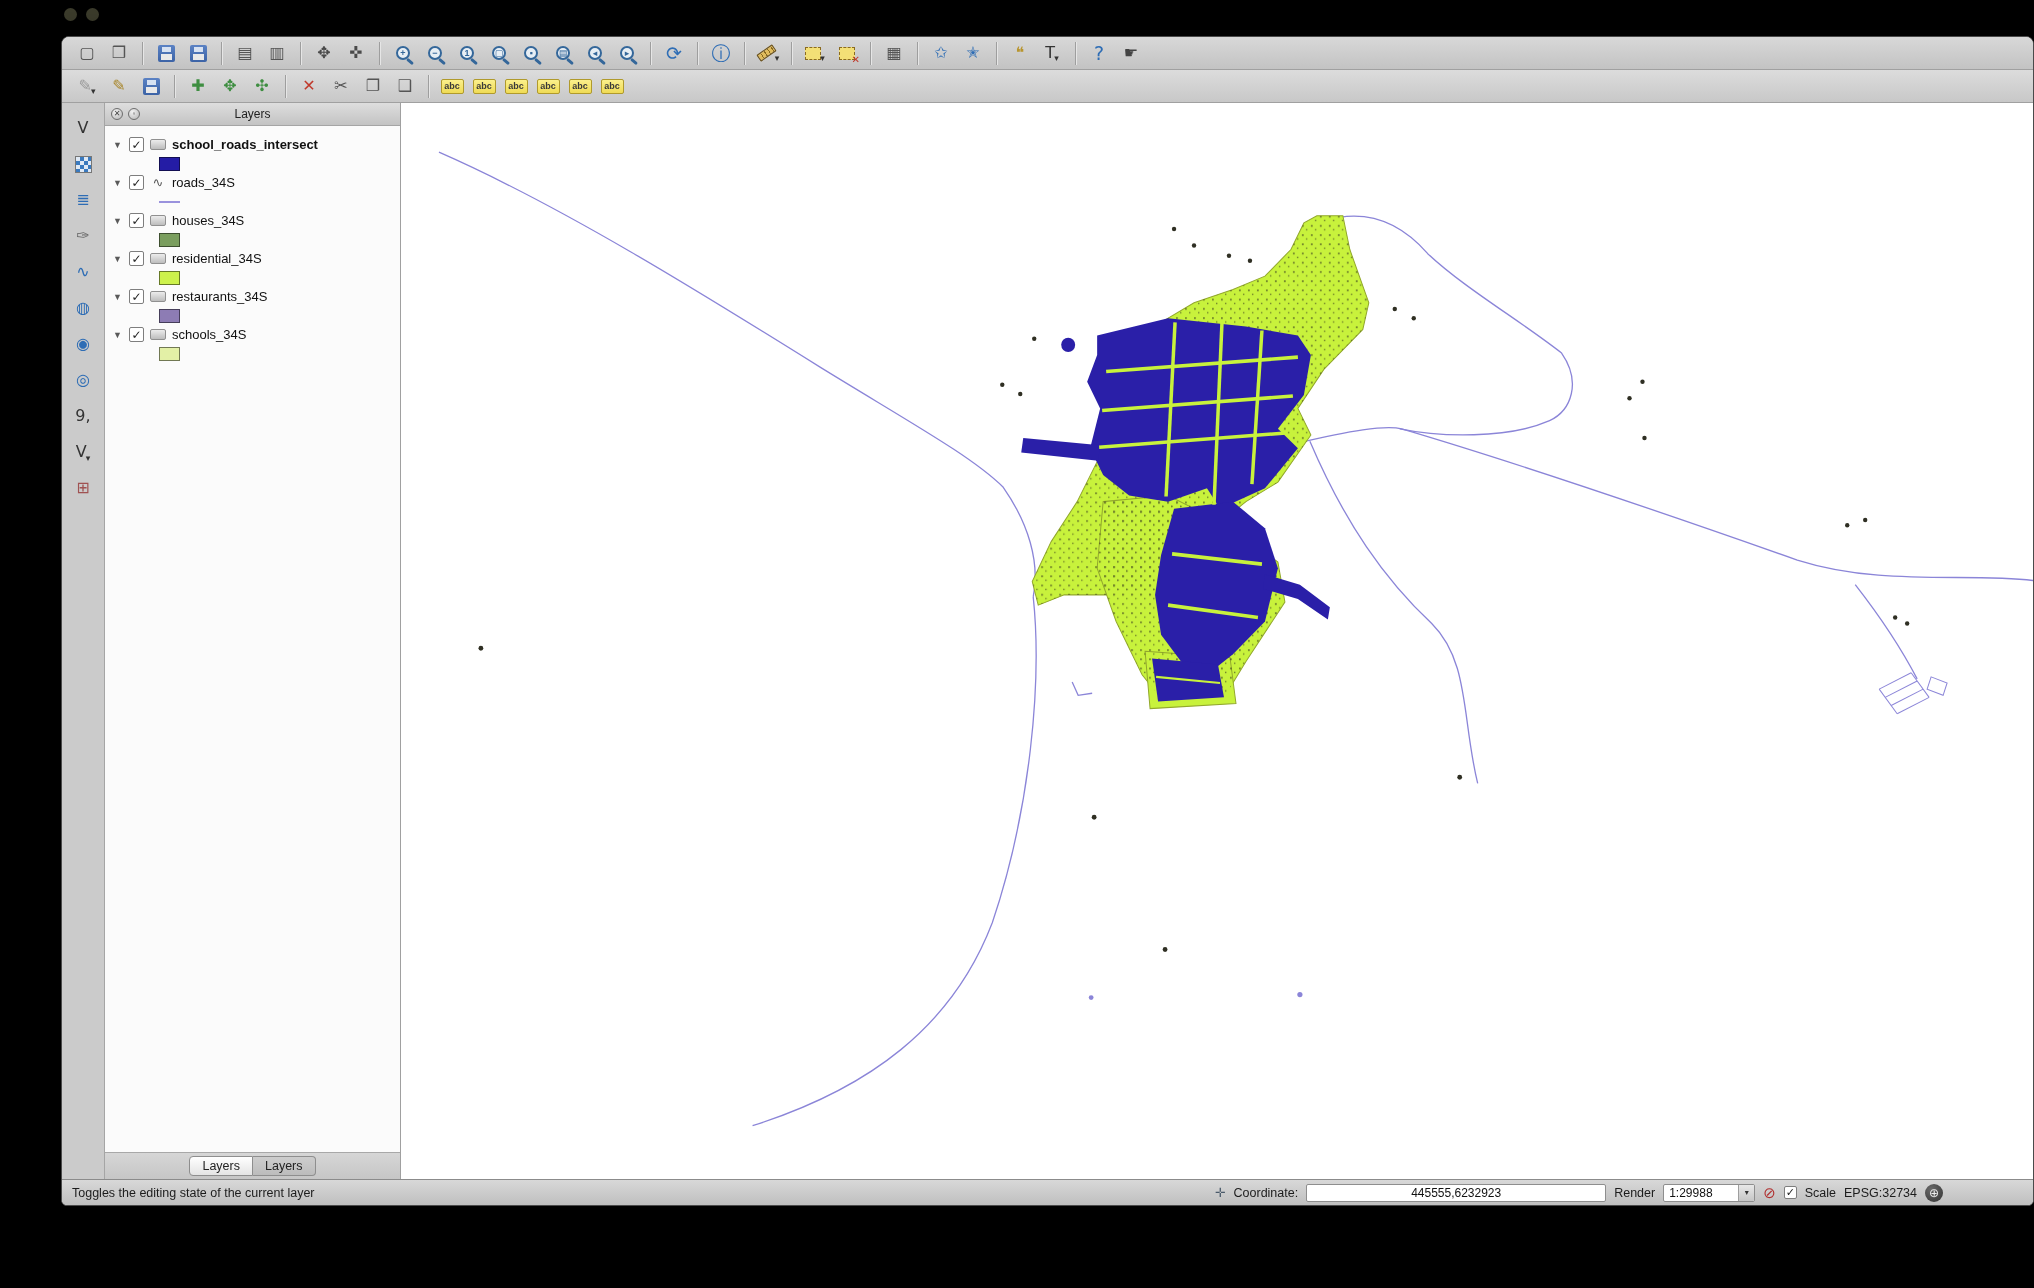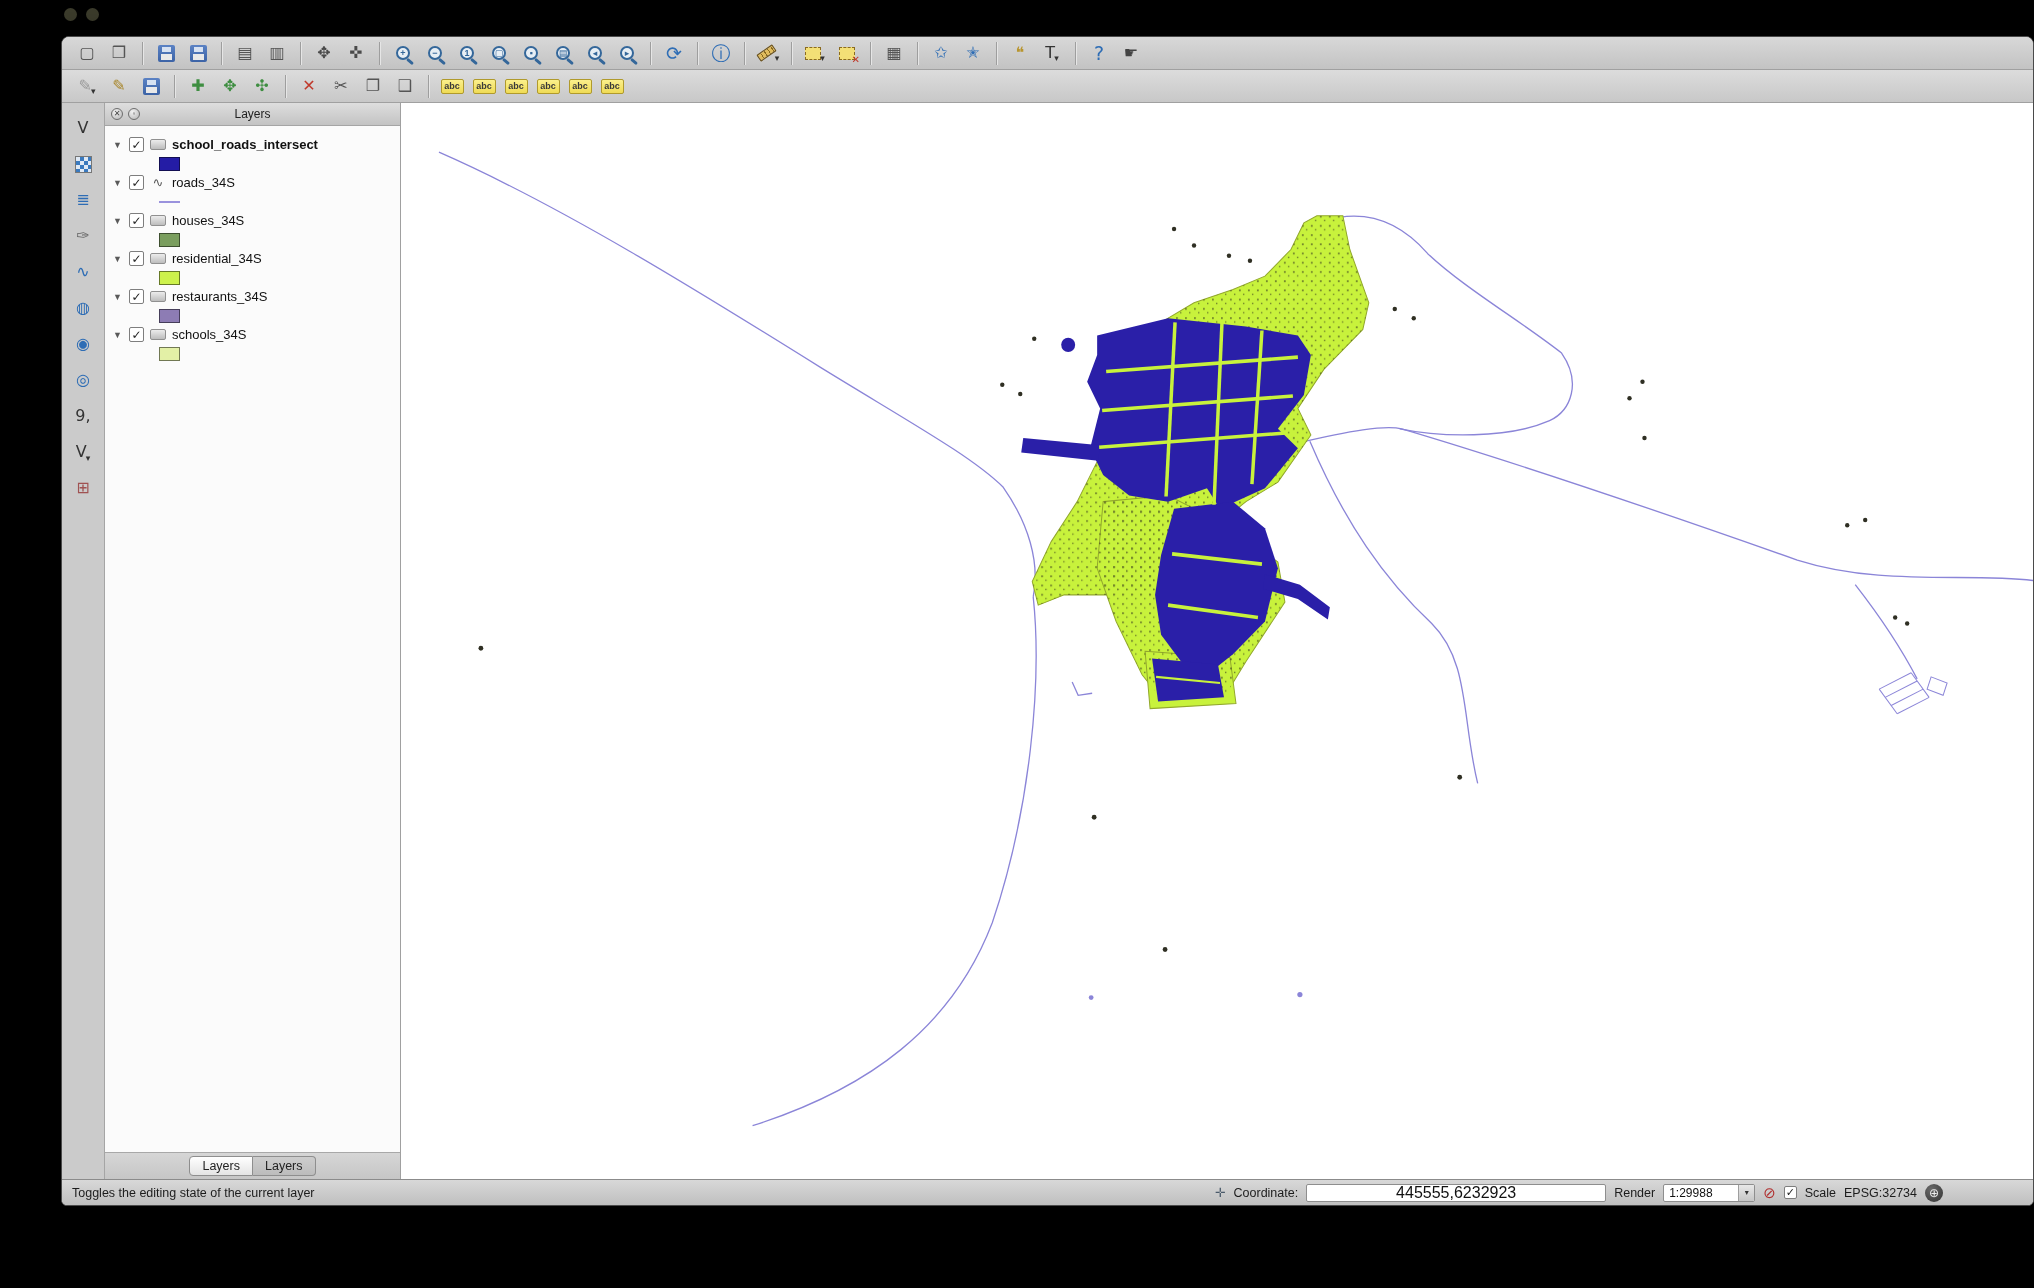--- a/index.html
+++ b/index.html
@@ -81,21 +81,21 @@
   .canvas { flex:1; position:relative; background:#fff; }
   .canvas svg { position:absolute; inset:0; width:100%; height:100%; }
 
   
   .statusbar { height:26px; flex:0 0 26px; background:linear-gradient(#d8d8d8,#bfbfbf); border-top:1px solid #8b8b8b;
                display:flex; align-items:center; padding:0 10px; font-size:12.5px; color:#1c1c1c; gap:8px; }
   .sb-msg { white-space:nowrap; }
   .sb-right { margin-left:auto; display:flex; align-items:center; gap:8px; }
   .sb-icon { font-size:13px; color:#4a5a6a; font-family:"DejaVu Sans",sans-serif; }
   .coord-input { width:300px; height:18px; border:1px solid #8e8e8e; border-radius:2px; background:#fff; text-align:center;
-                 font-size:16px; font-family:"Liberation Sans",sans-serif; color:#111; }
+                 font-size:12px; font-family:"Liberation Sans",sans-serif; color:#111; }
   .combo { display:flex; align-items:stretch; height:18px; border:1px solid #8e8e8e; border-radius:2px; background:#fff; overflow:hidden; }
   .combo-text { width:74px; font-size:12px; display:flex; align-items:center; padding-left:5px; color:#111; }
   .combo-arrow { width:16px; background:linear-gradient(#e8e8e8,#c6c6c6); border-left:1px solid #9e9e9e; display:flex;
                  align-items:center; justify-content:center; font-size:8px; color:#333; }
   .stop-render { color:#b03030; font-size:15px; font-family:"DejaVu Sans",sans-serif; }
   .crs-btn { width:18px; height:18px; border-radius:50%; background:radial-gradient(circle at 35% 30%,#6a6a6a,#333); color:#eee;
              font-size:12px; display:flex; align-items:center; justify-content:center; font-family:"DejaVu Sans",sans-serif; }
   .sb-spacer { width:72px; }
 </style>
 </head>

